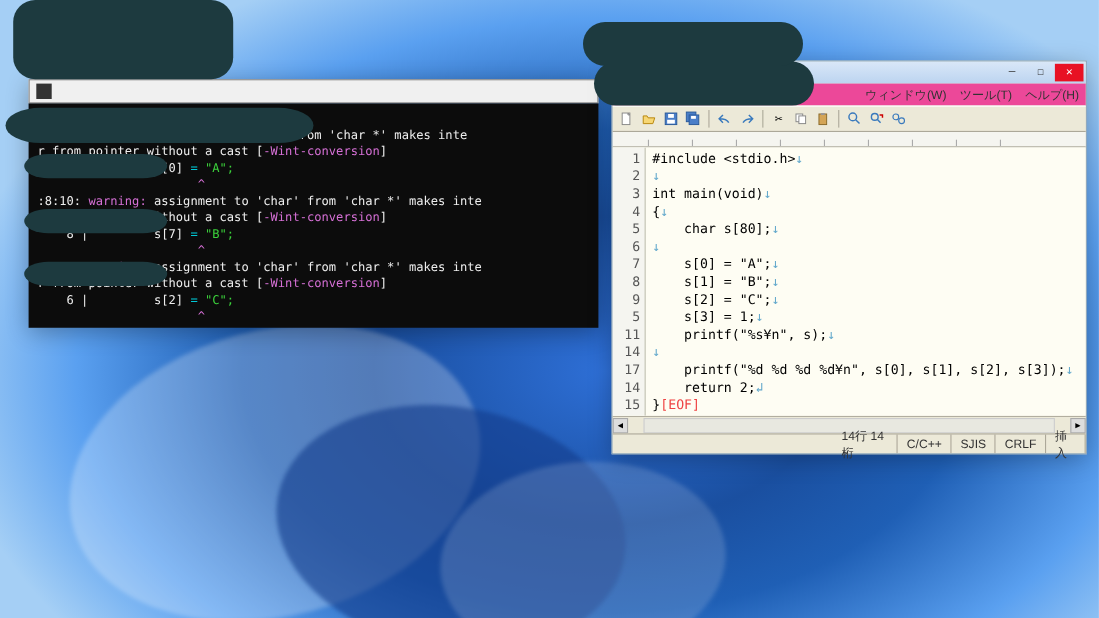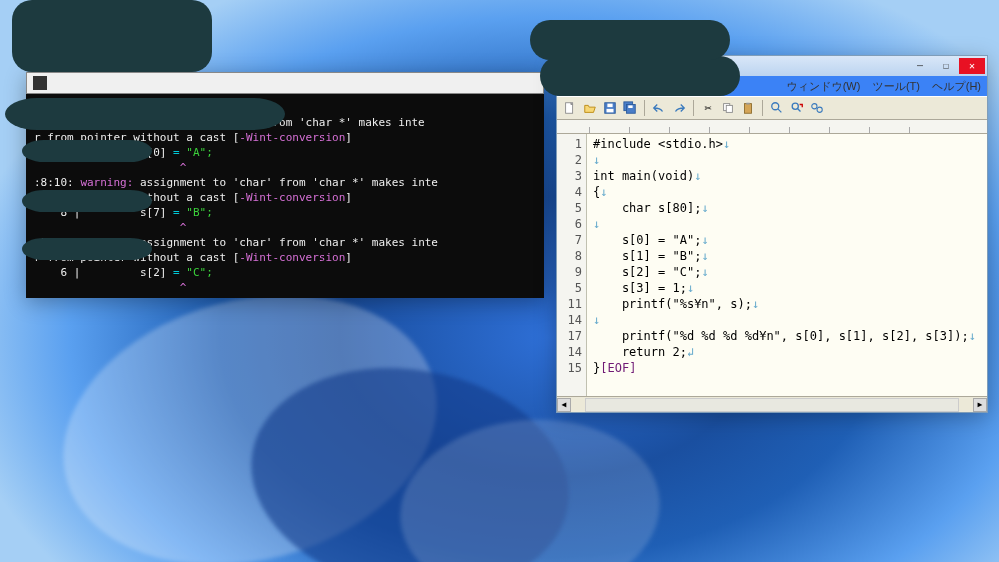--- a/index.html
+++ b/index.html
@@ -26,35 +26,35 @@
     .c-mag { color: #d670d6; text-align: center; }
     .c-cyan { color: #00c8d6; }
     .c-grn { color: #3bd13b; }
     .c-wht { color: #eee; }
 
     
     .ed-win { position: absolute; top: 55px; left: 556px; width: 432px; height: 358px; background: #ece9d8; border: 1px solid #7f9db9; box-shadow: 0 4px 20px rgba(0,0,0,0.25); display: flex; flex-direction: column; }
     .ed-title { height: 20px; background: linear-gradient(#d9e7f8, #bcd4f0); display: flex; align-items: center; justify-content: flex-end; padding-right: 2px; }
     .ed-title .wbtn { width: 26px; height: 16px; display: flex; align-items: center; justify-content: center; font-size: 10px; color: #333; }
     .ed-title .wbtn.close { background: #e81123; color: #fff; }
-    .ed-menu { height: 20px; background: #3b82f6; font-family: 'MS PGothic', sans-serif; font-size: 11px; display: flex; align-items: center; padding-left: 4px; color: #333; }
+    .ed-menu { height: 20px; background: #ec4899; font-family: 'MS PGothic', sans-serif; font-size: 11px; display: flex; align-items: center; padding-left: 4px; color: #333; }
     .ed-menu .mitem { padding: 2px 6px; }
     .ed-toolbar { height: 24px; background: #ece9d8; border-top: 1px solid #fff; border-bottom: 1px solid #aca899; display: flex; align-items: center; padding: 0 4px; gap: 2px; }
     .tbtn { width: 18px; height: 18px; display: flex; align-items: center; justify-content: center; font-size: 12px; border: 1px solid transparent; }
     .tsep { width: 1px; height: 16px; background: #aca899; margin: 0 3px; }
     .tbtn svg { width: 14px; height: 14px; }
 
     .ed-ruler { height: 14px; background: #f5f5f0; border-bottom: 1px solid #aca899; font-size: 7px; color: #666; display:flex; align-items:flex-end; padding-left: 32px; overflow:hidden; }
     .ed-ruler span { display:inline-block; width:40px; border-left:1px solid #aaa; padding-left:1px; height:6px; }
 
     .ed-body { flex: 1; background: #fefdf3; display: flex; font-size: 12px; line-height: 16px; font-family: 'MS Gothic', Consolas, monospace; overflow: hidden; position:relative; }
     .gutter { width: 30px; background: #f5f5f0; border-right: 1px solid #c0c0b0; text-align: right; padding: 2px 4px 0 0; color: #555; }
     .code { flex: 1; padding: 2px 0 0 6px; white-space: pre; }
     .crsym { color: #6ac; }
-    .eof { color: #701a75; }
+    .eof { color: #ef4444; }
 
     .ed-hscroll { height: 16px; background: #ece9d8; border-top:1px solid #aca899; display:flex; align-items:center; }
     .ed-hscroll .track { flex:1; height:14px; background:#e8e8e0; border:1px solid #ccc; margin:0 14px; }
     .ed-hscroll .arrowbtn { width:14px; height:14px; background:#ddd; border:1px solid #aaa; font-size:8px; display:flex; align-items:center; justify-content:center; }
 
     .ed-status { height: 18px; background: #ece9d8; border-top: 1px solid #aca899; font-family: 'MS PGothic', sans-serif; font-size: 11px; display: flex; align-items: center; color: #333; }
     .stcell { padding: 0 8px; border-right: 1px solid #aca899; height:100%; display:flex; align-items:center; }
     .stspace { flex: 0 0 200px; }
   </style>
 </head>
@@ -210,20 +210,29 @@
 <span class="crsym">↓</span>
 <span>    printf("%d %d %d %d¥n", s[0], s[1], s[2], s[3]);</span><span class="crsym">↓</span>
 <span>    return 2;</span><span class="crsym">↲</span>
 <span>}</span><span class="eof">[EOF]</span></div>
   </div>
   <div class="ed-hscroll">
     <div class="arrowbtn">◀</div>
     <div class="track"></div>
     <div class="arrowbtn">▶</div>
   </div>
+  <div class="ed-status">
+    <div class="stspace"></div>
+    <div class="stcell">14行  14桁</div>
+    <div class="stcell">C/C++</div>
+    <div style="flex:1"></div>
+    <div class="stcell">SJIS</div>
+    <div class="stcell">CRLF</div>
+    <div class="stcell">挿入</div>
+  </div>
 </div>
 
 <div class="redact" style="top:0px; left:12px; width:200px; height:72px;"></div>
 <div class="redact br" style="top:98px; left:5px; width:280px; height:32px;"></div>
 <div class="redact br" style="top:140px; left:22px; width:130px; height:22px;"></div>
 <div class="redact br" style="top:190px; left:22px; width:130px; height:22px;"></div>
 <div class="redact br" style="top:238px; left:22px; width:130px; height:22px;"></div>
 <div class="redact" style="top:56px; left:540px; width:200px; height:40px;"></div>
 <div class="redact" style="top:20px; left:530px; width:200px; height:40px;"></div>
 

